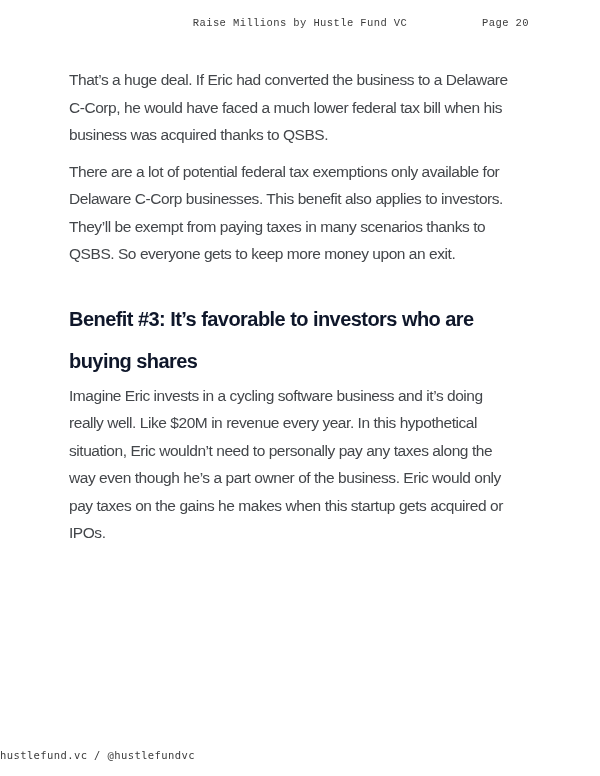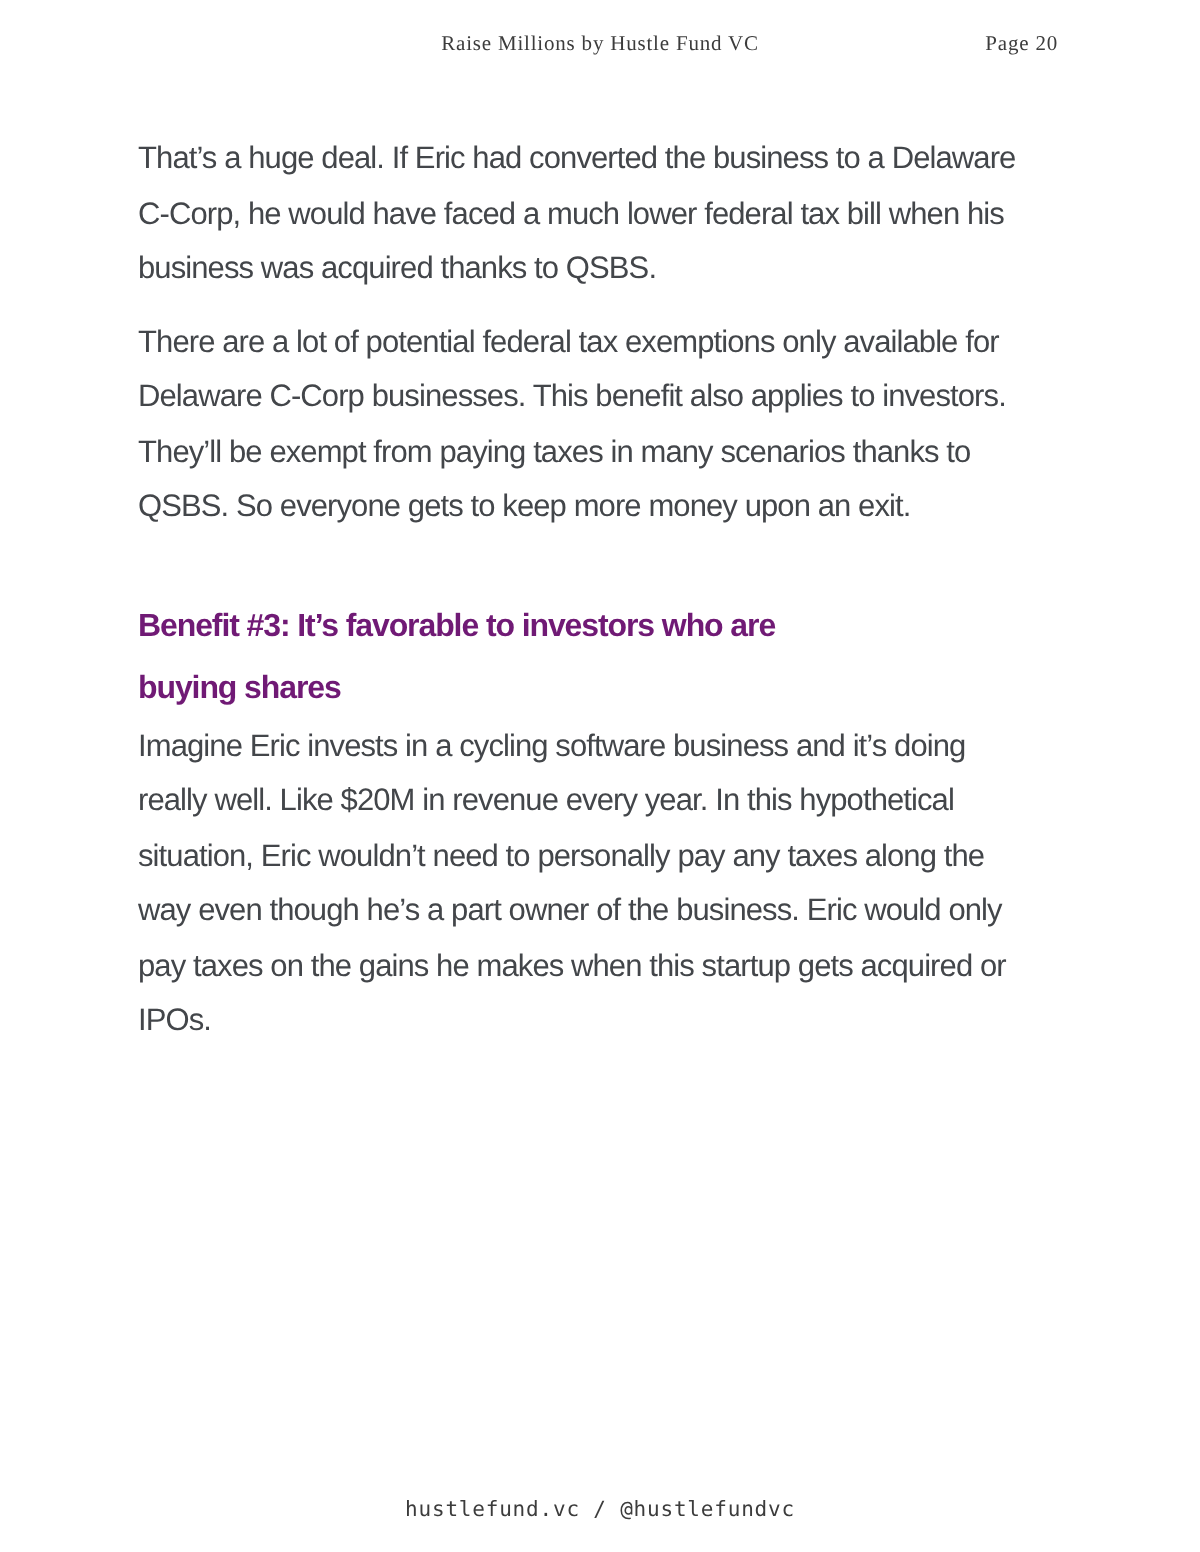--- a/index.html
+++ b/index.html
@@ -15,21 +15,21 @@
     overflow: hidden;
     font-family: "Liberation Sans", "DejaVu Sans", sans-serif;
     box-sizing: border-box;
   }
   .page-header {
     position: absolute;
     top: 17px;
     left: 0;
     width: 600px;
     height: 16px;
-    font-family: Liberation Serif, serif;
+    font-family: Liberation Mono, monospace;
     font-size: 10.5px;
     color: #3c3c3c;
   }
   .book-title {
     position: absolute;
     left: 0;
     top: 0;
     width: 100%;
     text-align: center;
     letter-spacing: 0.4px;
@@ -52,33 +52,32 @@
   .content p {
     margin: 0 0 9px 0;
     font-size: 15.5px;
     letter-spacing: -0.45px;
     line-height: 27.5px;
     color: #43464a;
     white-space: pre;
   }
   .content h2 {
     margin: 30px 0 0 0;
-    font-size: 16px;
+    font-size: 20px;
     font-weight: 700;
     letter-spacing: -0.55px;
-    line-height: 31px;
-    color: #701a75;
+    line-height: 42px;
+    color: #0f172a;
     white-space: pre;
   }
   .page-footer {
     position: absolute;
     left: 0;
     bottom: 15px;
     width: 600px;
-    text-align: center;
     font-family: "DejaVu Sans Mono", "Liberation Mono", monospace;
     font-size: 10.5px;
     letter-spacing: 0.4px;
     color: #3c3c3c;
     white-space: pre;
   }
 </style>
 </head>
 <body>
 

